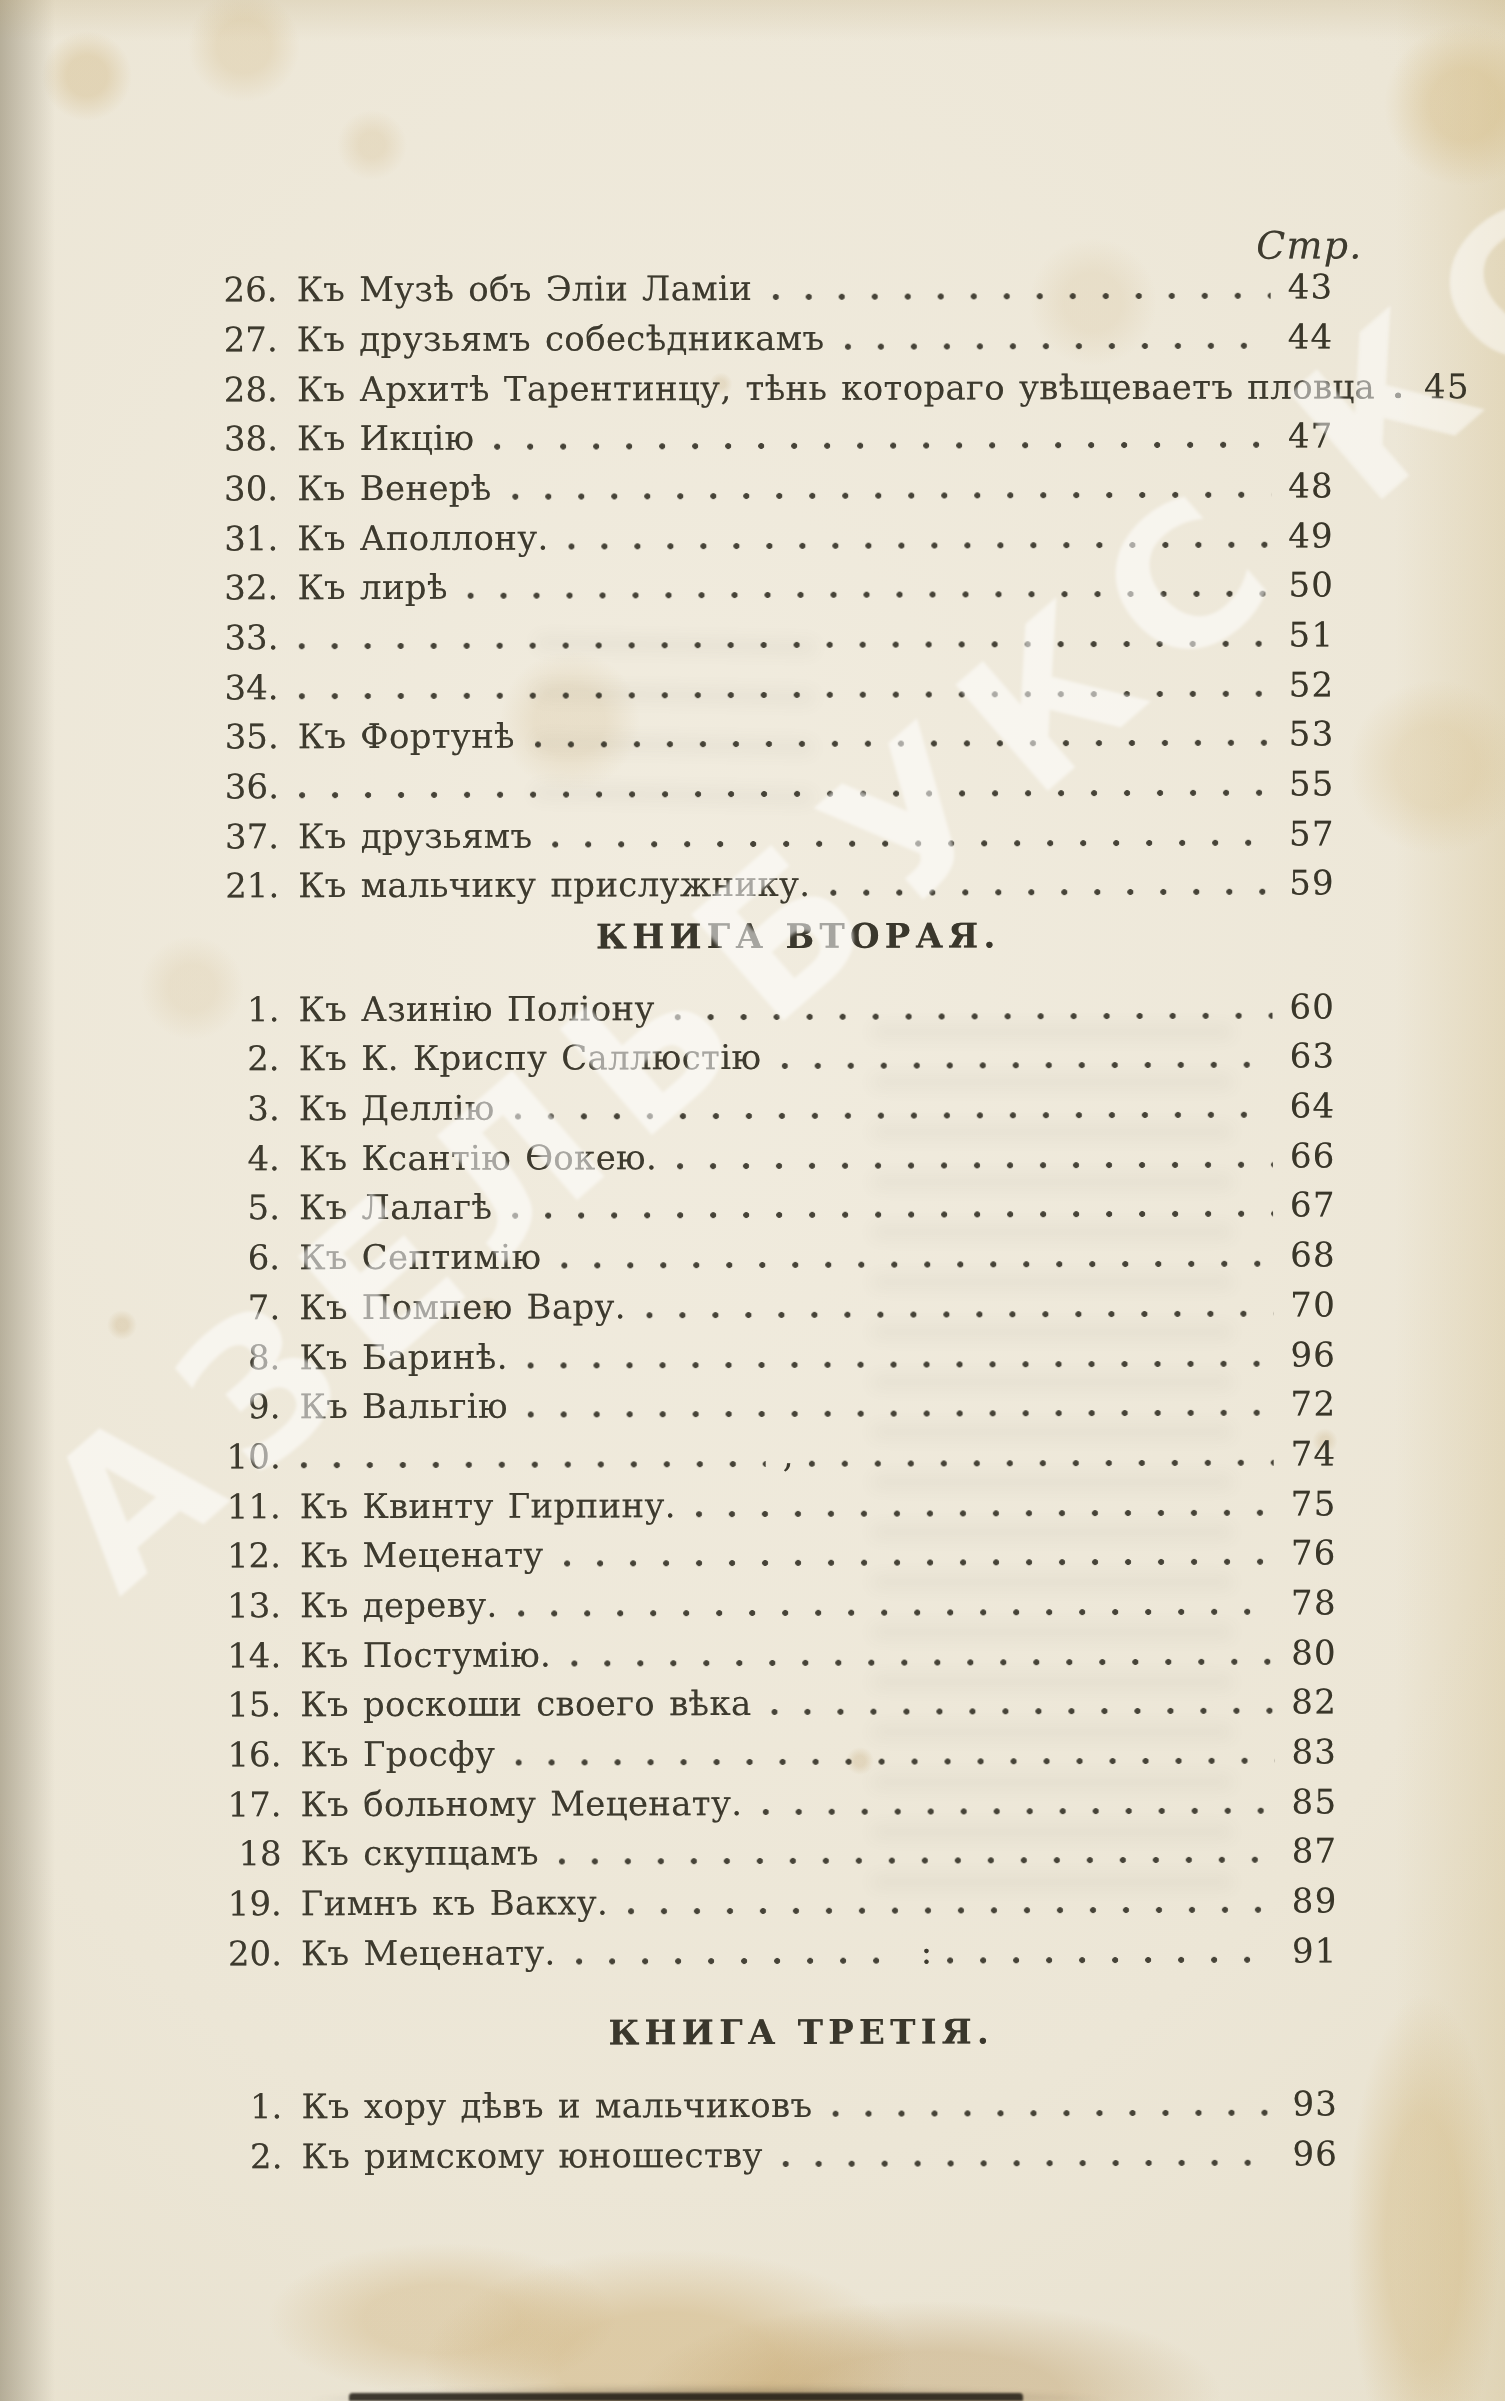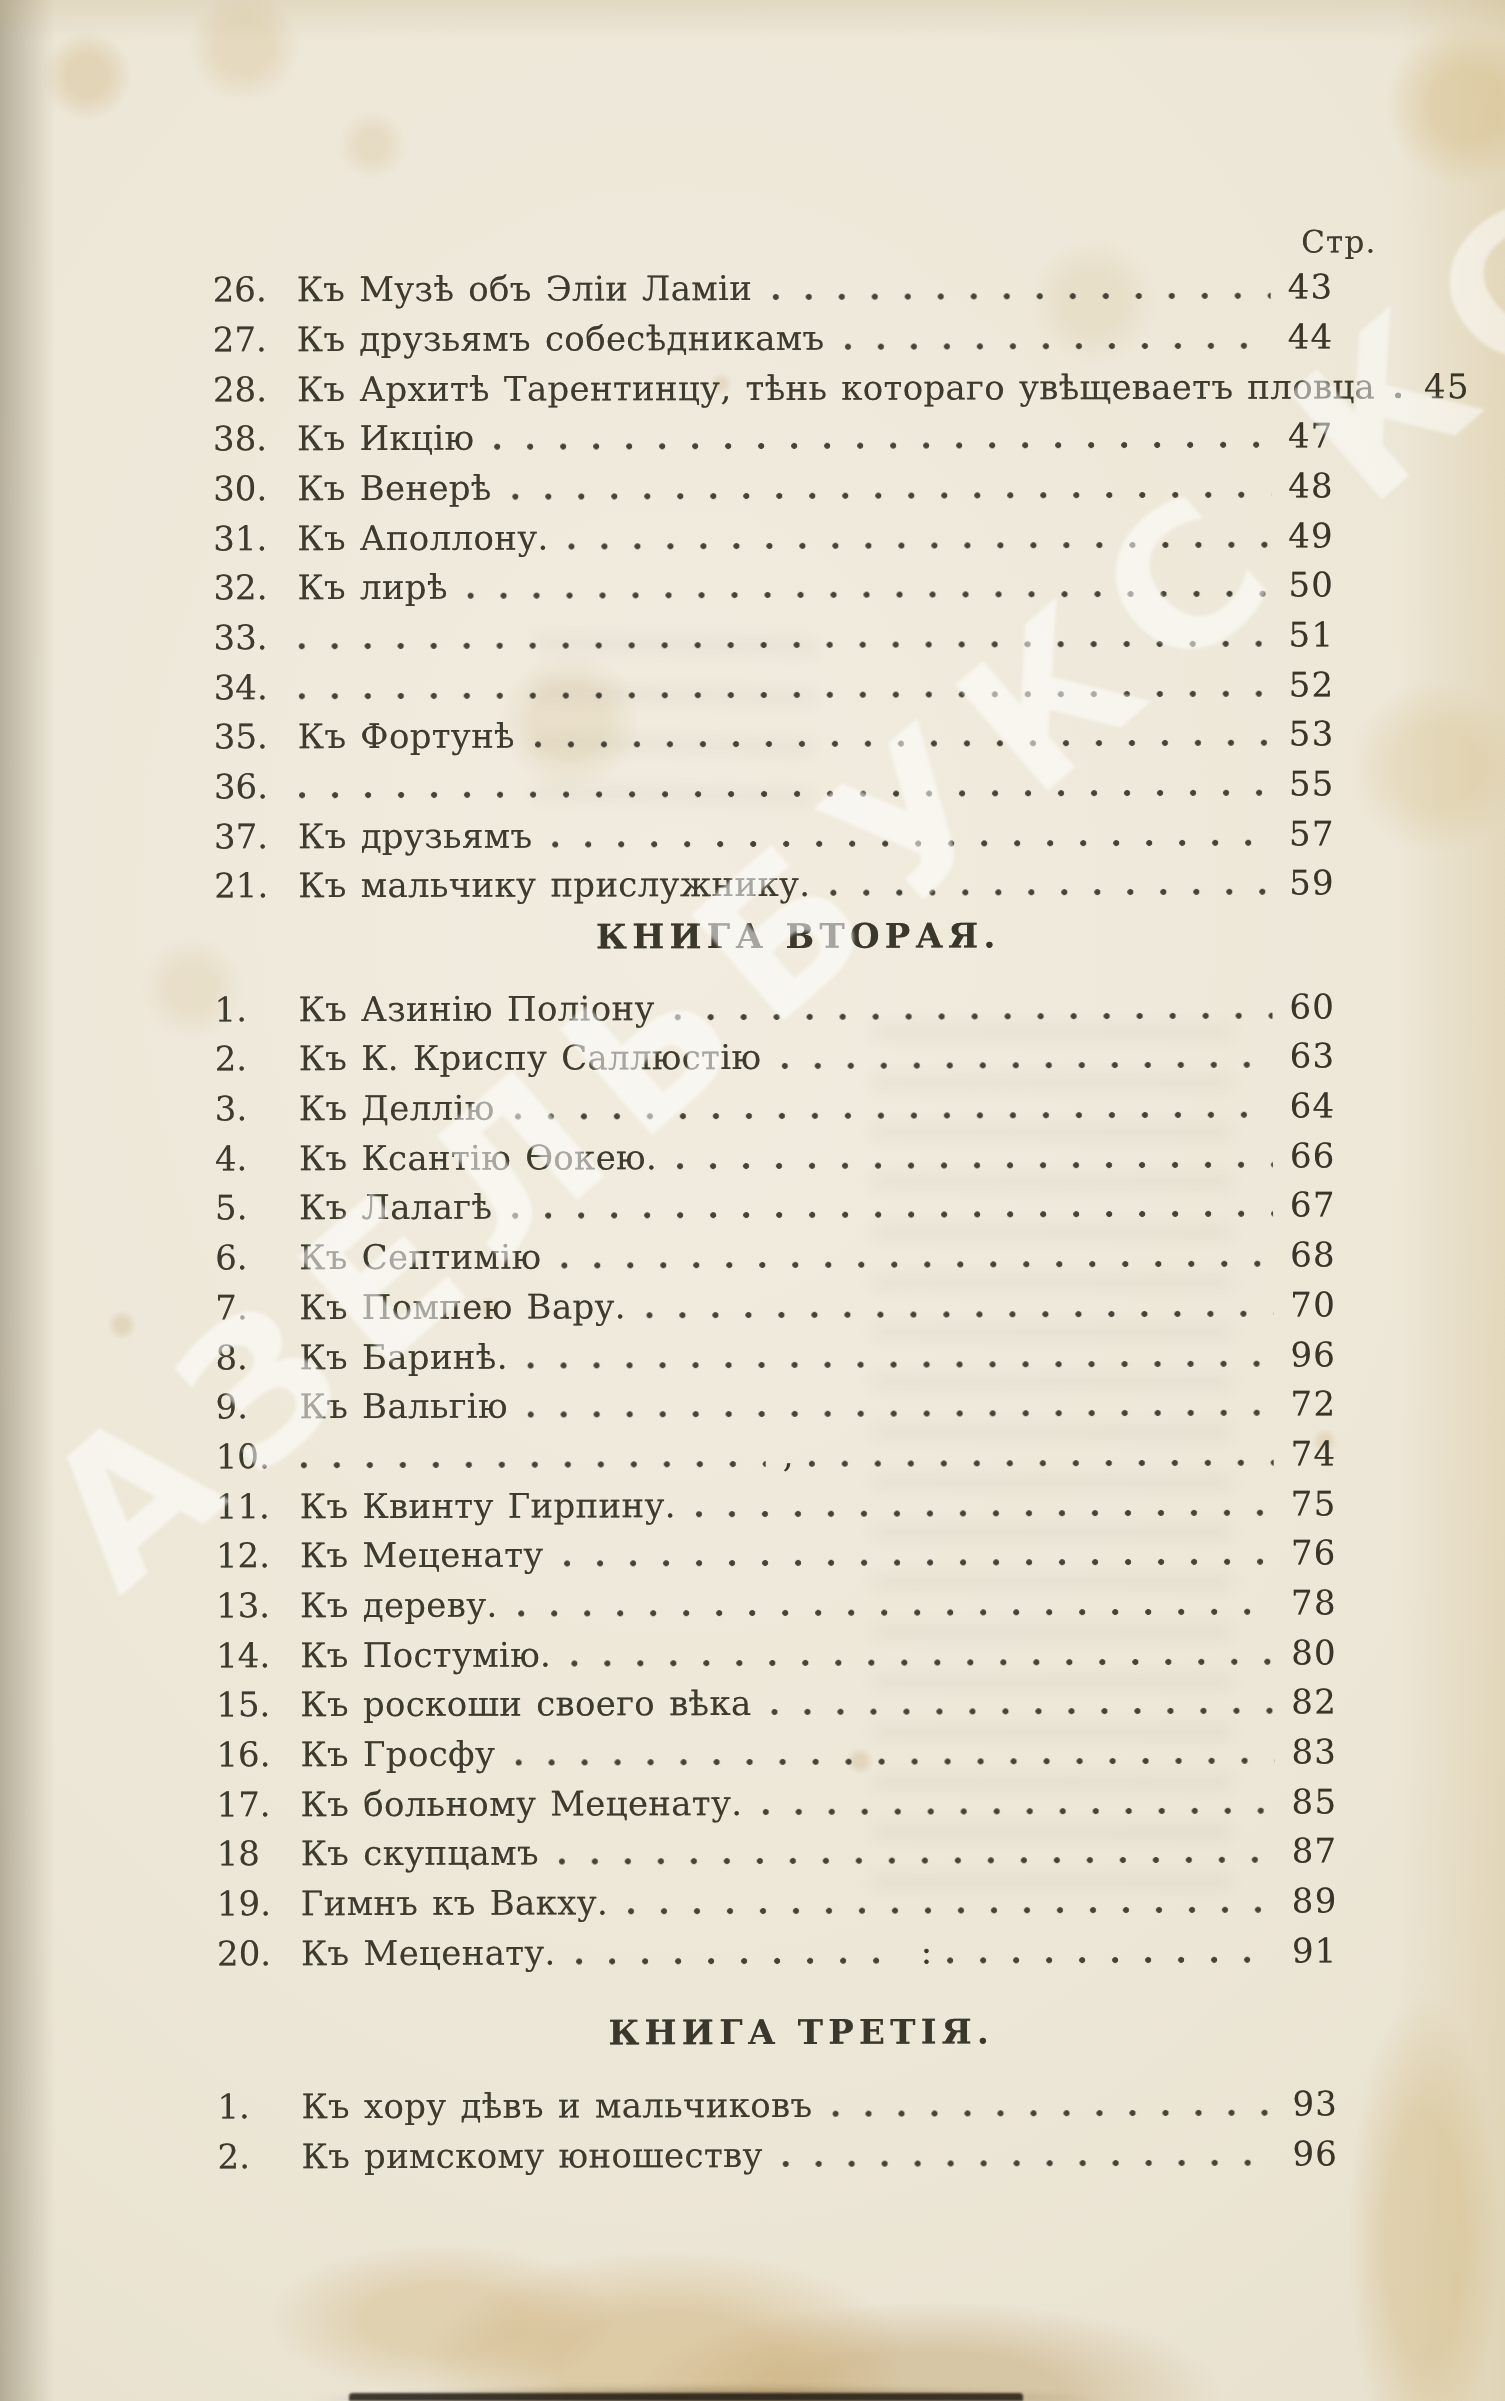--- a/index.html
+++ b/index.html
@@ -52,36 +52,37 @@
     font-weight:bold;color:rgba(255,255,255,.55);
     filter:blur(1.7px);white-space:nowrap;
   }
   .wm-main{left:76px;top:1436px;font-size:192px;letter-spacing:28px;
     transform:rotate(-41deg);transform-origin:0 50%;}
   .wm-frag{left:1325px;top:349px;font-size:192px;letter-spacing:28px;
     transform:rotate(-41deg);transform-origin:0 50%;opacity:.9;}
   
   .toc{position:absolute;inset:0;z-index:3;transform:rotate(-0.15deg);}
   .col-header{
-    position:absolute;right:126px;top:225px;
-    font-size:31px;letter-spacing:1.2px;color:#3e3b2f;
+    position:absolute;right:140px;top:225px;
+    font-size:38px;letter-spacing:1.2px;color:#3e3b2f;
     text-shadow:0 0 0.6px rgba(62,59,47,.5);
+    font-style:italic;
   }
   .book-heading{
     position:absolute;left:93px;width:1412px;text-align:center;
     font-size:34px;font-weight:bold;letter-spacing:5.2px;color:#3a372c;
     text-shadow:0 0 0.6px rgba(58,55,44,.55);white-space:nowrap;
   }
   .row{
     position:absolute;left:215px;right:142px;
     display:flex;align-items:baseline;
     font-size:34px;line-height:1.35;white-space:nowrap;
     color:#3d3a2e;text-shadow:0 0 0.6px rgba(61,58,46,.45);
   }
-  .num{flex:none;width:65px;}
+  .num{flex:none;width:65px;text-align:right;}
   .title{flex:none;padding-left:19px;letter-spacing:0.3px;word-spacing:2.9px;}
   .leader{
     flex:1 1 0;height:6.4px;margin:0 17.4px 0 20px;min-width:11.6px;
     background-image:radial-gradient(circle at 3.2px 3.2px, rgba(56,53,42,.92) 2.7px, rgba(56,53,42,0) 3.4px);
     background-size:33px 6.4px;background-repeat:repeat-x;background-position:0 100%;
   }
   .leader.second{margin-left:0;}
   .leadmark{flex:none;margin:0 15px 0 0;}
   .pagenum{flex:none;width:73px;letter-spacing:1.2px;color:#393629;}
 </style>

